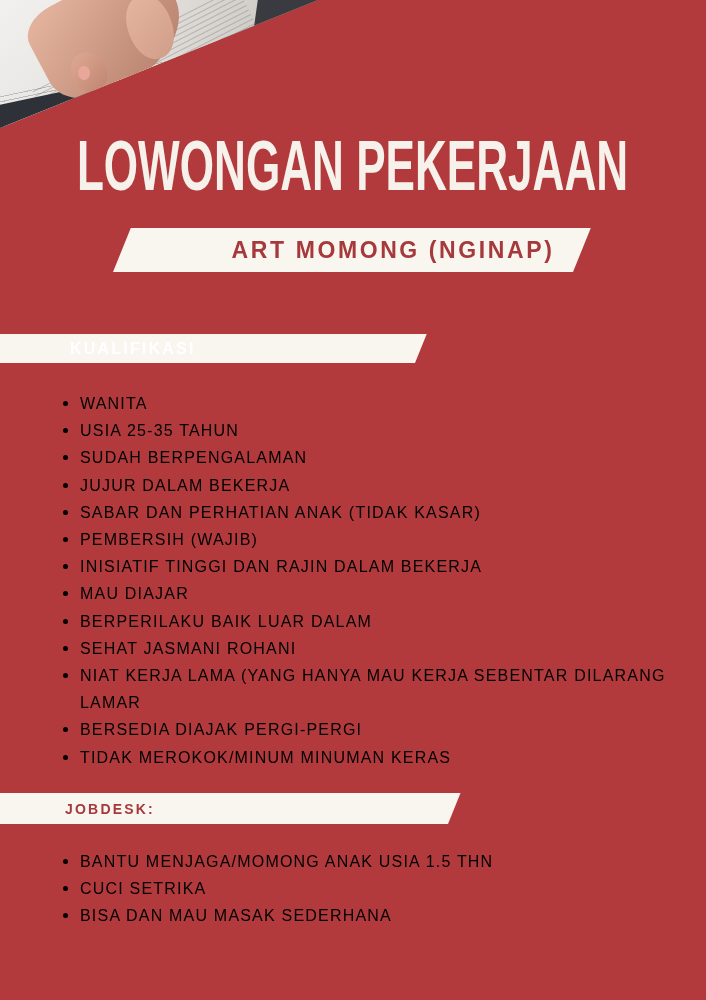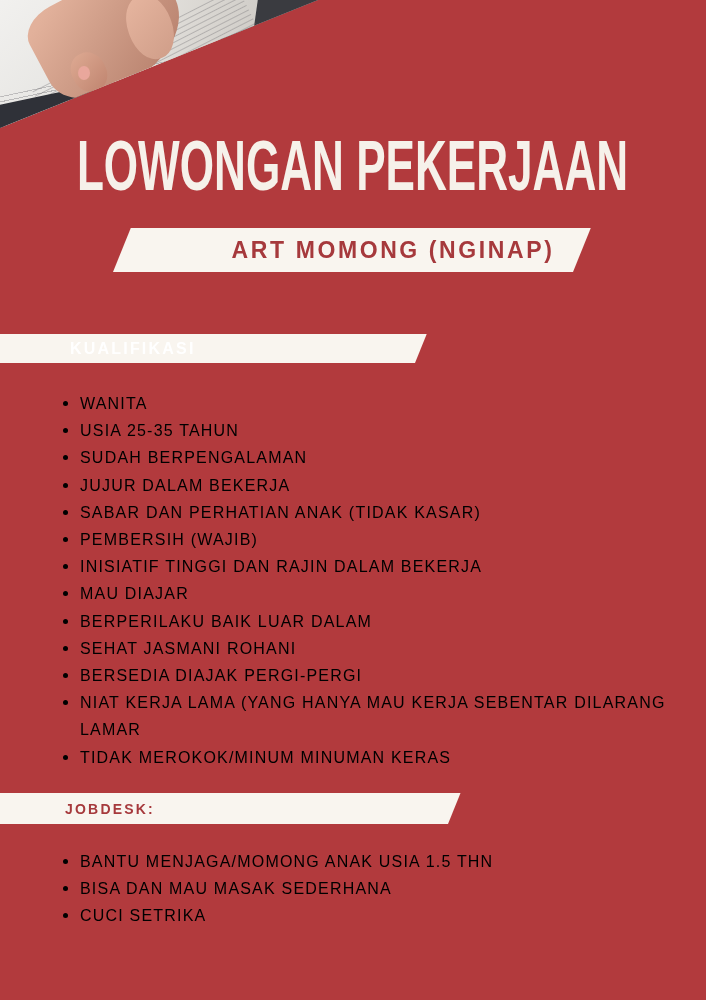--- a/index.html
+++ b/index.html
@@ -142,27 +142,27 @@
       <li>WANITA</li>
       <li>USIA 25-35 TAHUN</li>
       <li>SUDAH BERPENGALAMAN</li>
       <li>JUJUR DALAM BEKERJA</li>
       <li>SABAR DAN PERHATIAN ANAK (TIDAK KASAR)</li>
       <li>PEMBERSIH (WAJIB)</li>
       <li>INISIATIF TINGGI DAN RAJIN DALAM BEKERJA</li>
       <li>MAU DIAJAR</li>
       <li>BERPERILAKU BAIK LUAR DALAM</li>
       <li>SEHAT JASMANI ROHANI</li>
+      <li>NIAT KERJA LAMA (YANG HANYA MAU KERJA SEBENTAR DILARANG LAMAR</li>
       <li>BERSEDIA DIAJAK PERGI-PERGI</li>
-      <li>NIAT KERJA LAMA (YANG HANYA MAU KERJA SEBENTAR DILARANG LAMAR</li>
       <li>TIDAK MEROKOK/MINUM MINUMAN KERAS</li>
     </ul>
 
   <div class="skew-bg band-job-bg"></div>
   <div class="band-job-text">JOBDESK:</div>
 
   <ul class="bullets list-job">
       <li>BANTU MENJAGA/MOMONG ANAK USIA 1.5 THN</li>
+      <li>CUCI SETRIKA</li>
       <li>BISA DAN MAU MASAK SEDERHANA</li>
-      <li>CUCI SETRIKA</li>
     </ul>
 
 </div>
 
 </body></html>

